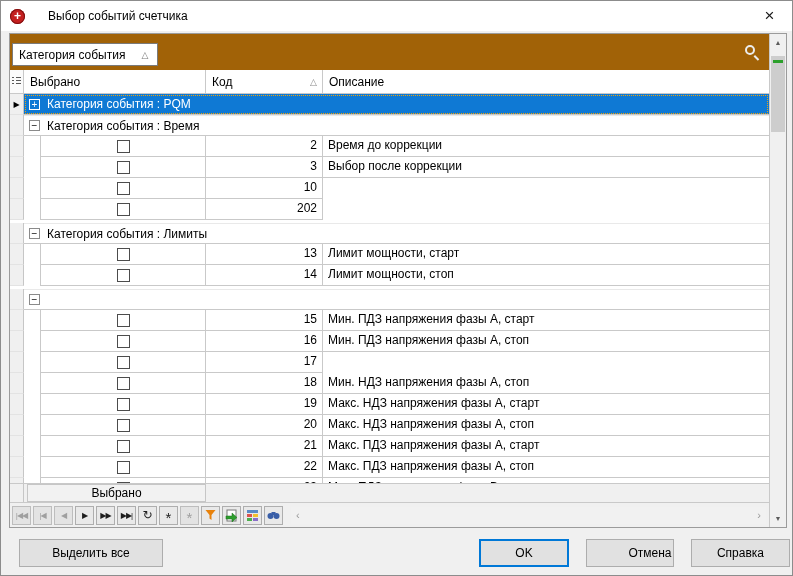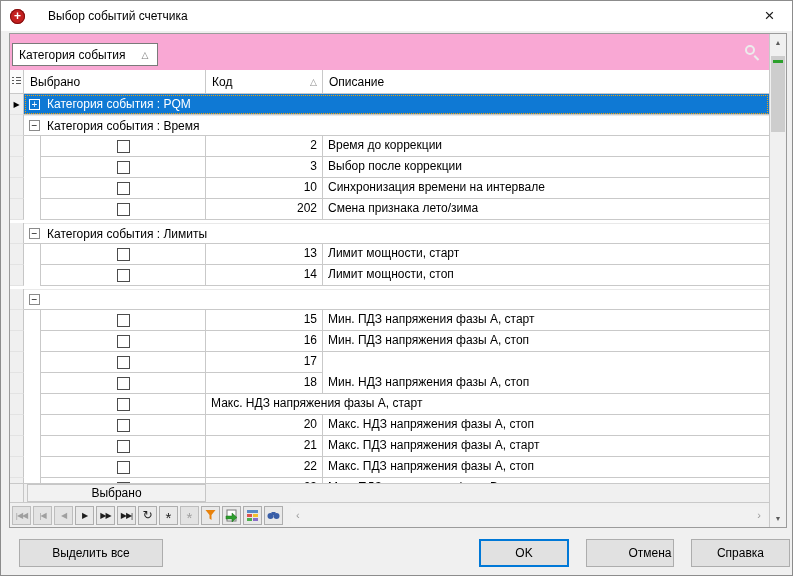--- a/index.html
+++ b/index.html
@@ -15,21 +15,21 @@
   .title-text { margin-left:23px; font-size:12px; }
   .close-btn { margin-left:auto; width:45px; height:30px; display:flex; align-items:center; justify-content:center;
                font-size:17px; color:#1a1a1a; }
 
   
   .grid { position:absolute; left:8px; top:32px; width:778px; height:495px; border:1px solid #9b9b9b;
           background:#fff; display:flex; flex-direction:column; }
   .grid-top { display:flex; flex:1; min-height:0; }
   .grid-main { width:759px; display:flex; flex-direction:column; }
 
-  .group-panel { height:36px; background:#f9a8d4; position:relative; flex:none;text-align:right; }
+  .group-panel { height:36px; background:#a16207; position:relative; flex:none;text-align:right; }
   .group-box { position:absolute; left:2px; top:9px; height:23px; min-width:146px; background:#fff;
                border:1px solid #7a7a7a; display:flex; align-items:center; padding:0 8px 0 6px; }
   .group-box .sort-tri { margin-left:16px; font-size:9px; color:#7a7a7a; }
   .search-icon { position:absolute; right:9px; top:10px; width:16px; height:16px; }
   .search-icon .lens { position:absolute; left:1px; top:1px; width:10px; height:10px; border:2px solid #ececec; border-radius:50%; }
   .search-icon .handle { position:absolute; left:11px; top:11px; width:6px; height:2px; background:#ececec; transform:rotate(45deg); transform-origin:0 0; }
 
   .header-row { height:24px; background:#fff; display:flex; border-bottom:1px solid #c9c9c9; flex:none; }
   .hcell { border-right:1px solid #c9c9c9; display:flex; align-items:center; padding-left:6px; }
   .h-gutter { width:14px; padding:0; justify-content:center; background:#fbfbfb; }
@@ -181,31 +181,29 @@
             <div class="cell c-desc">Выбор после коррекции</div>
           </div>
 
           <div class="row">
             <div class="gutter"></div>
               <div class="indent"></div>
             <div class="cell c-sel">
                 <span class="checkbox"></span>
               </div>
             <div class="cell c-code">10</div>
-            <div class="cell c-desc">Синхронизация времени на интервале</div>
           </div>
 
           <div class="row">
             <div class="gutter"></div>
               <div class="indent"></div>
             <div class="cell c-sel">
                 <span class="checkbox"></span>
               </div>
             <div class="cell c-code">202</div>
-            <div class="cell c-desc">Смена признака лето/зима</div>
           </div>
 
           <div class="row gap">
             <div class="gutter"></div>
             <div class="gcontent">
                 <span class="expander">−</span>
                 <span>Категория события : Лимиты</span>
               </div>
           </div>
 
@@ -274,20 +272,21 @@
             <div class="cell c-code">18</div>
             <div class="cell c-desc">Мин. НДЗ напряжения фазы А, стоп</div>
           </div>
 
           <div class="row">
             <div class="gutter"></div>
               <div class="indent"></div>
             <div class="cell c-sel">
                 <span class="checkbox"></span>
               </div>
+            <div class="cell c-code">19</div>
             <div class="cell c-desc">Макс. НДЗ напряжения фазы А, старт</div>
           </div>
 
           <div class="row">
             <div class="gutter"></div>
               <div class="indent"></div>
             <div class="cell c-sel">
                 <span class="checkbox"></span>
               </div>
             <div class="cell c-code">20</div>

